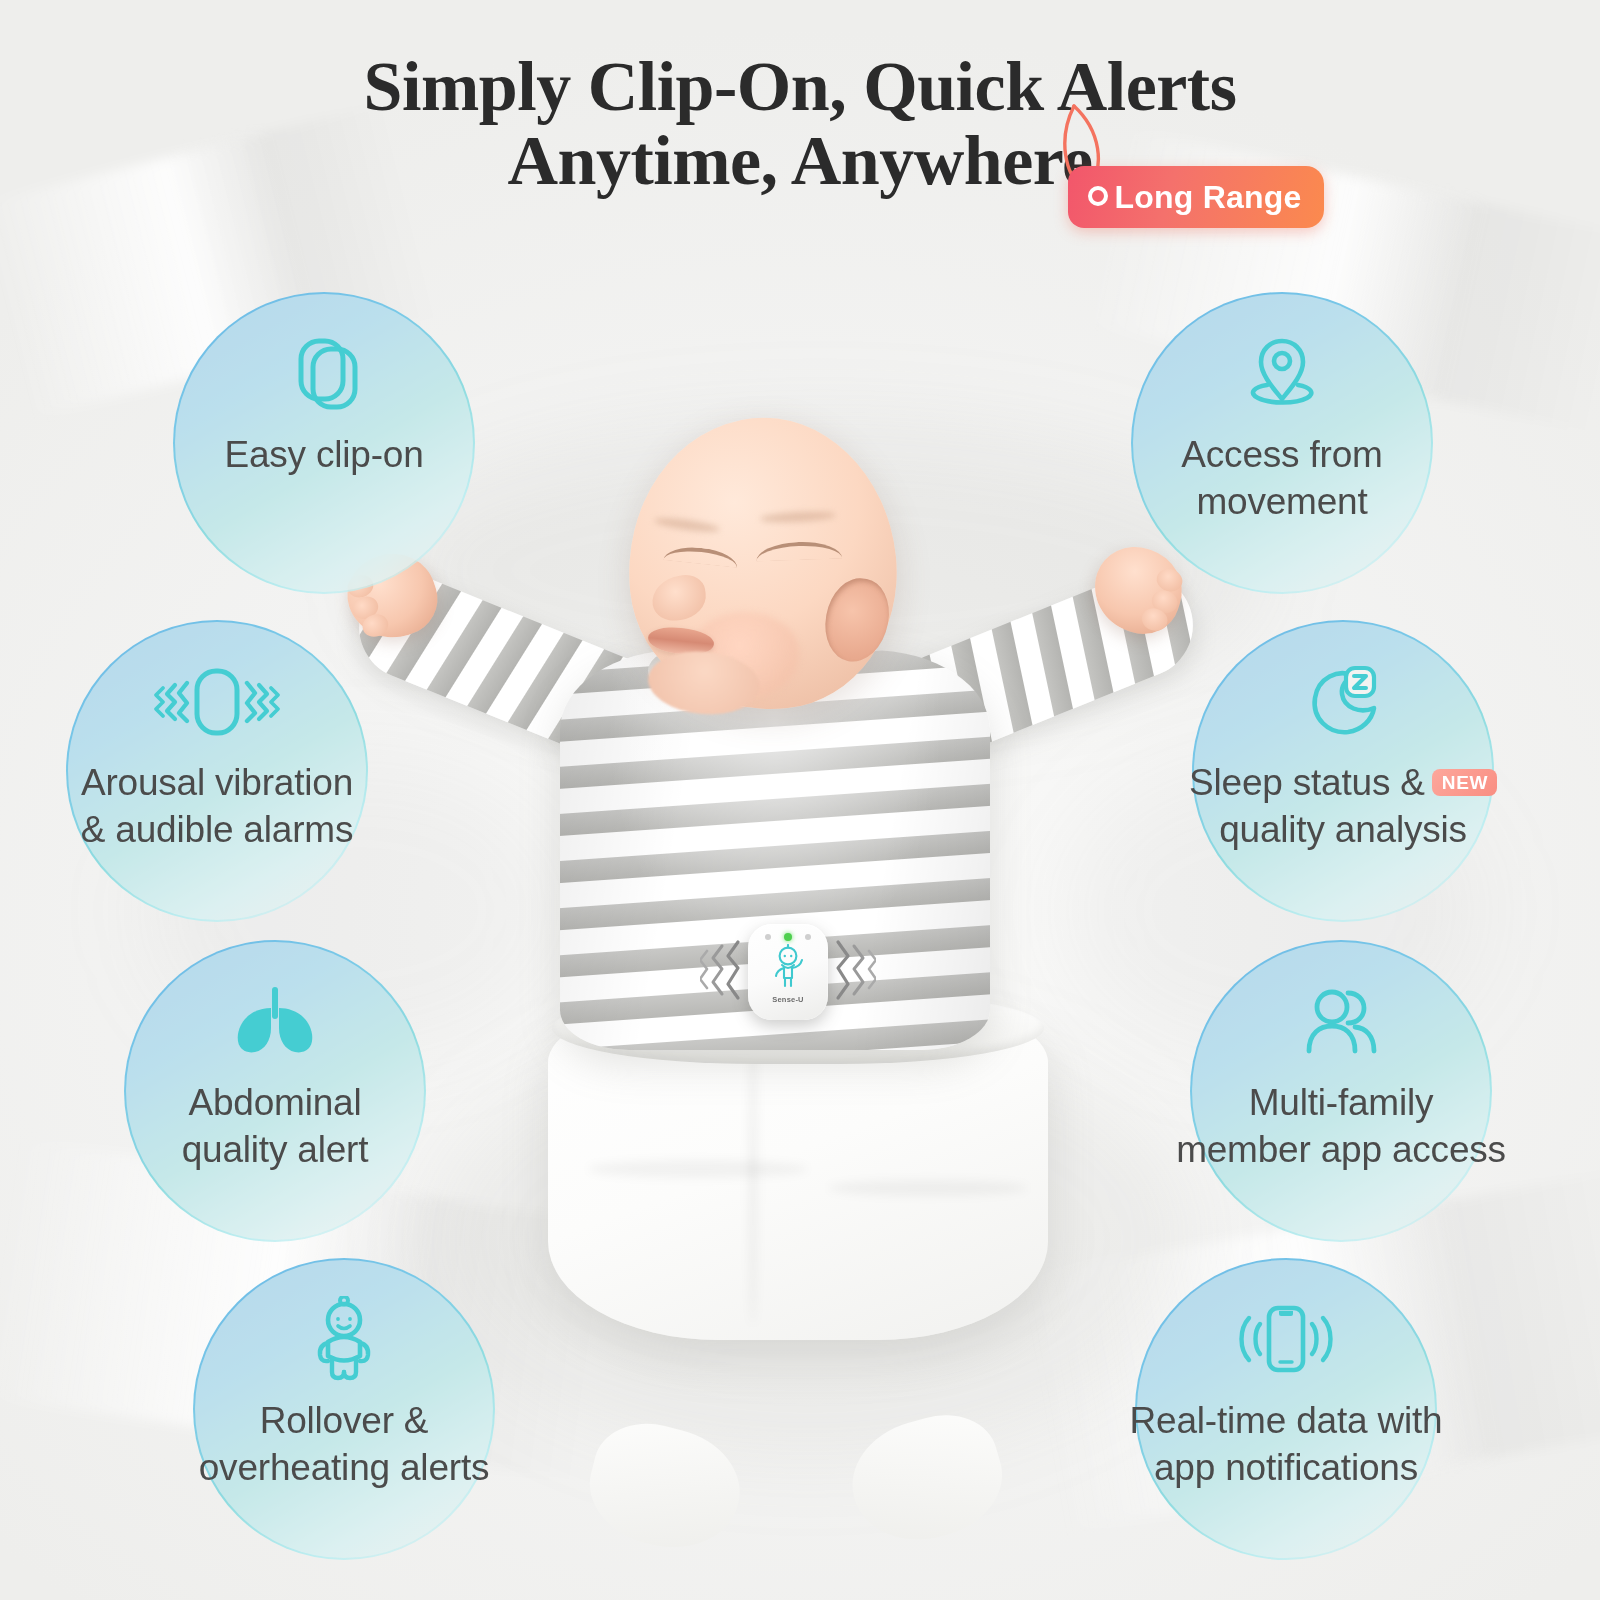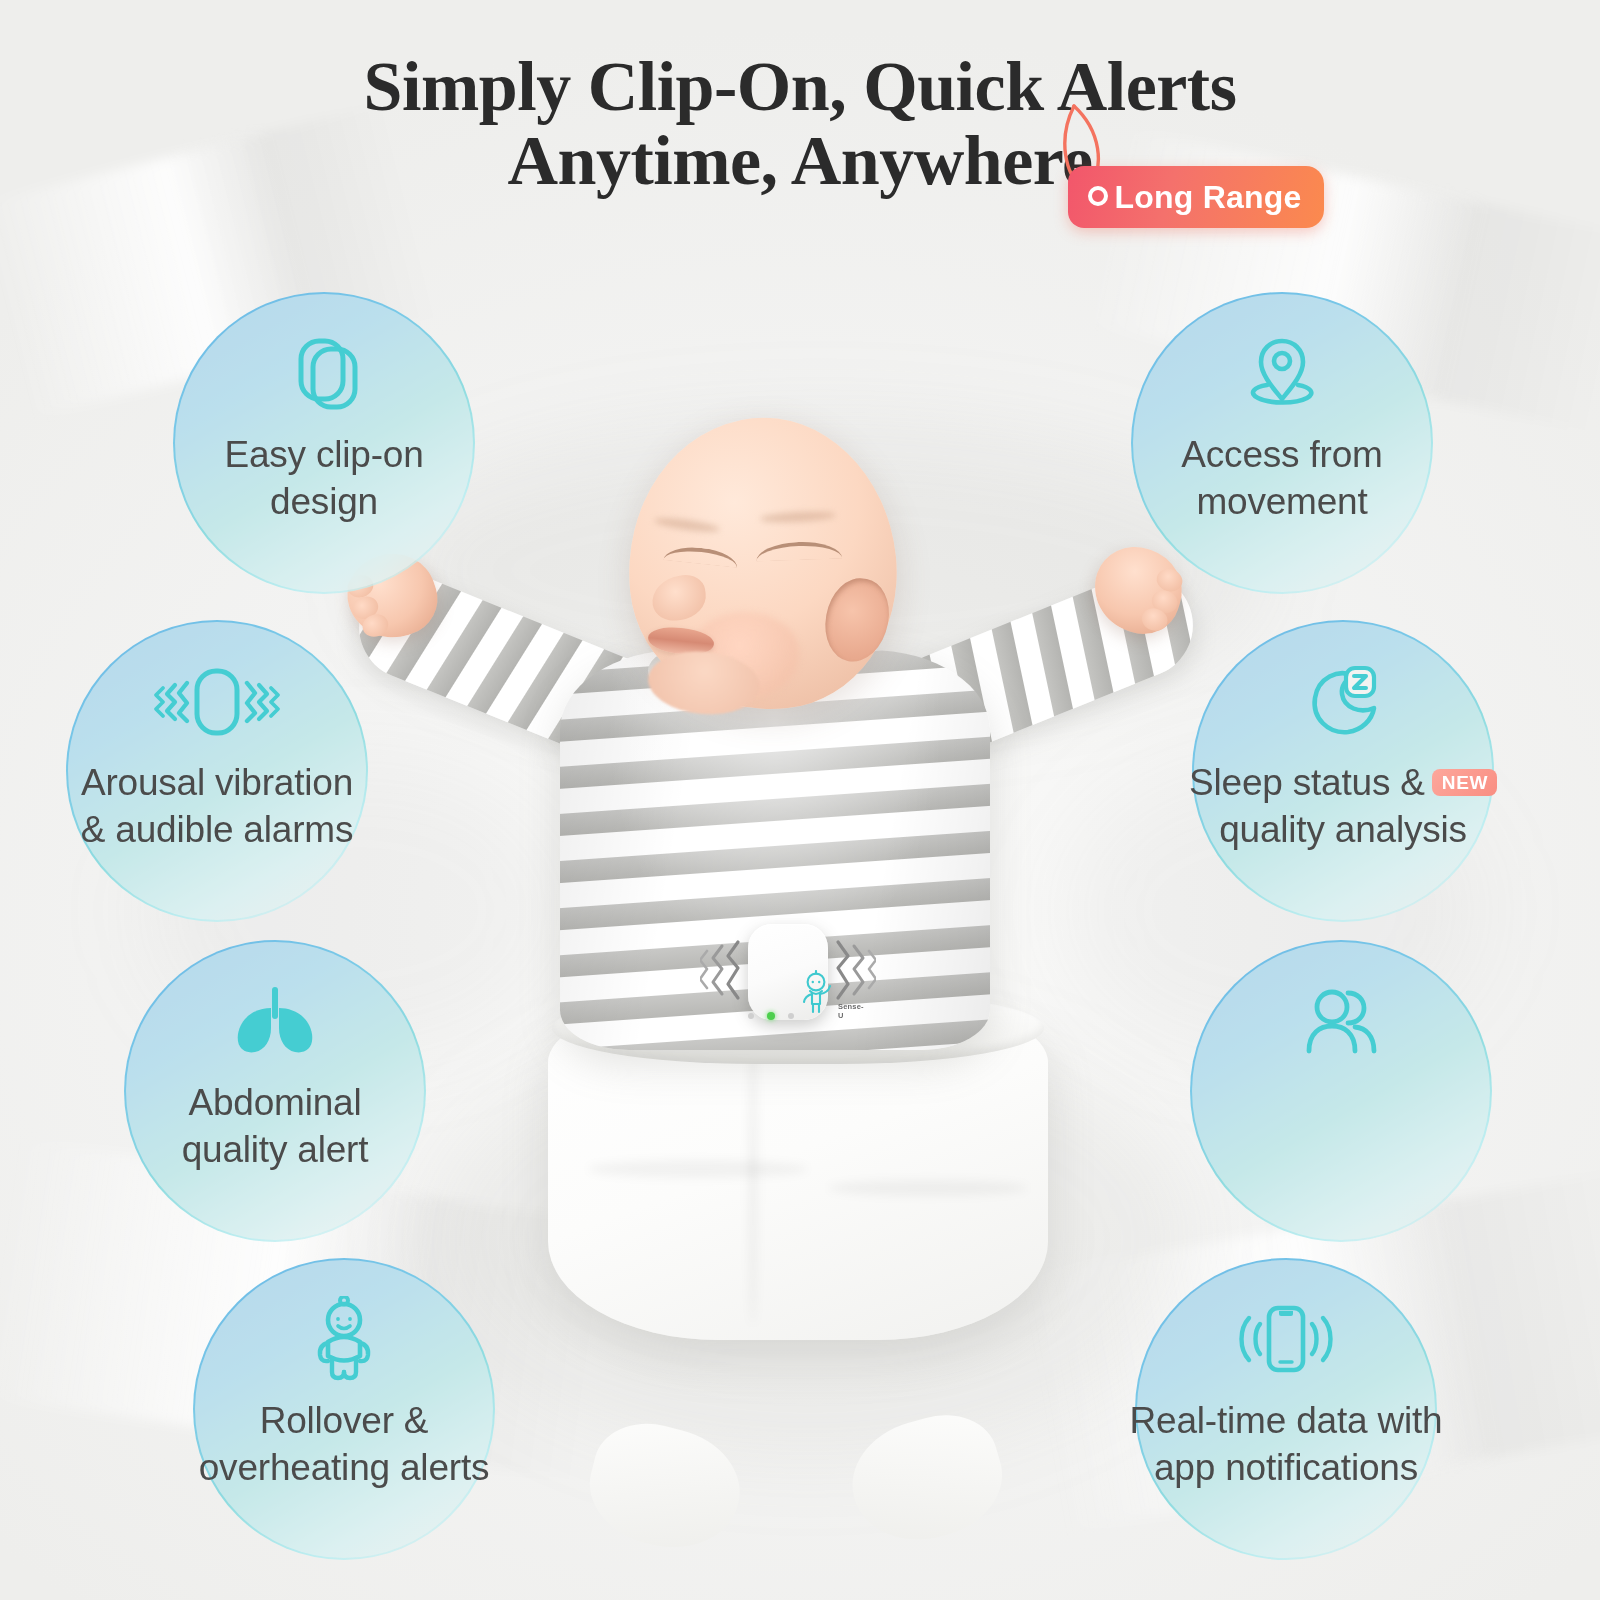--- a/index.html
+++ b/index.html
@@ -118,21 +118,21 @@
   #foot-l{left:590px;top:1428px;width:150px;height:118px;border-radius:40% 48% 50% 46%;background:linear-gradient(160deg,#fdfdfc,#eeeeeb);transform:rotate(14deg);}
   #foot-r{left:852px;top:1420px;width:150px;height:118px;border-radius:48% 40% 46% 50%;background:linear-gradient(200deg,#fdfdfc,#eeeeeb);transform:rotate(-16deg);}
   .crease{position:absolute;background:rgba(0,0,0,.045);filter:blur(5px);border-radius:50%;}
 
   
   #device{
     position:absolute;left:748px;top:924px;width:80px;height:96px;
     border-radius:24px;
     background:linear-gradient(160deg,#ffffff 0%,#fbfbfb 50%,#ececea 100%);
     box-shadow:0 6px 16px rgba(90,90,85,.3), inset 0 1px 2px #fff;
-    display:flex;align-items:flex-end;
+    display:flex;flex-direction:column;align-items:center;
   }
   #device-leds{display:flex;gap:13px;margin-top:9px;align-items:center;}
   .led{width:6px;height:6px;border-radius:50%;background:#cfcfcf;}
   .led.green{background:#4dcf4d;box-shadow:0 0 5px #6ae26a;width:8px;height:8px;}
   #device-logo{margin-top:3px;}
   #device-brand{font-size:7.5px;color:#6b6b6b;letter-spacing:.2px;margin-top:1px;font-weight:600;}
   .zig{position:absolute;top:938px;}
   .zig svg{display:block;}
   #zig-l{left:700px;}
   #zig-r{left:830px;}
@@ -310,21 +310,20 @@
   <div class="feature" id="f-clip">
     <div class="fcircle"></div>
     <div class="ficon">
       <svg width="74" height="78" viewBox="0 0 74 78" fill="none">
         <rect x="14" y="6" width="42" height="58" rx="18" stroke="#45cdd2" stroke-width="5"></rect>
         <rect x="26" y="14" width="42" height="58" rx="18" stroke="#45cdd2" stroke-width="5"></rect>
       </svg>
     </div>
     <div class="flabel">
       <span class="ln">Easy clip-on</span>
-      <span class="ln">design</span>
     </div>
   </div>
 
   <div class="feature" id="f-vibration">
     <div class="fcircle"></div>
     <div class="ficon">
       <svg width="128" height="78" viewBox="0 0 128 78" fill="none">
         <rect x="44" y="8" width="40" height="62" rx="19" stroke="#45cdd2" stroke-width="5"></rect>
         <path d="M34 20 L26 30 L34 40 L26 50 L34 58" stroke="#45cdd2" stroke-width="4.4" stroke-linecap="round" stroke-linejoin="round"></path>
         <path d="M22 22 L14 31 L22 39 L14 48 L22 56" stroke="#45cdd2" stroke-width="4.2" stroke-linecap="round" stroke-linejoin="round"></path>
@@ -410,20 +409,24 @@
   <div class="feature" id="f-multi">
     <div class="fcircle"></div>
     <div class="ficon">
       <svg width="86" height="74" viewBox="0 0 86 74" fill="none">
         <circle cx="34" cy="22" r="15" stroke="#45cdd2" stroke-width="4.8"></circle>
         <path d="M11 66 C 11 48, 22 41, 34 41 C 46 41, 57 48, 57 66" stroke="#45cdd2" stroke-width="4.8" stroke-linecap="round" fill="none"></path>
         <path d="M50 8 C 60 8, 66 15, 66 23 C 66 31, 60 38, 50 38" stroke="#45cdd2" stroke-width="4.8" stroke-linecap="round" fill="none"></path>
         <path d="M57 42 C 68 43, 76 51, 76 66" stroke="#45cdd2" stroke-width="4.8" stroke-linecap="round" fill="none"></path>
       </svg>
     </div>
+    <div class="flabel">
+      <span class="ln">Multi-family</span>
+      <span class="ln">member app access</span>
+    </div>
   </div>
 
   <div class="feature" id="f-realtime">
     <div class="fcircle"></div>
     <div class="ficon">
       <svg width="118" height="76" viewBox="0 0 118 76" fill="none">
         <rect x="42" y="6" width="34" height="62" rx="9" stroke="#45cdd2" stroke-width="4.6"></rect>
         <path d="M52 9 h14 v3 a2 2 0 0 1 -2 2 h-10 a2 2 0 0 1 -2 -2 Z" fill="#45cdd2"></path>
         <path d="M53 60 h12" stroke="#45cdd2" stroke-width="3.4" stroke-linecap="round"></path>
         <path d="M33 22 C 27 29, 27 45, 33 52" stroke="#45cdd2" stroke-width="4.4" stroke-linecap="round" fill="none"></path>

